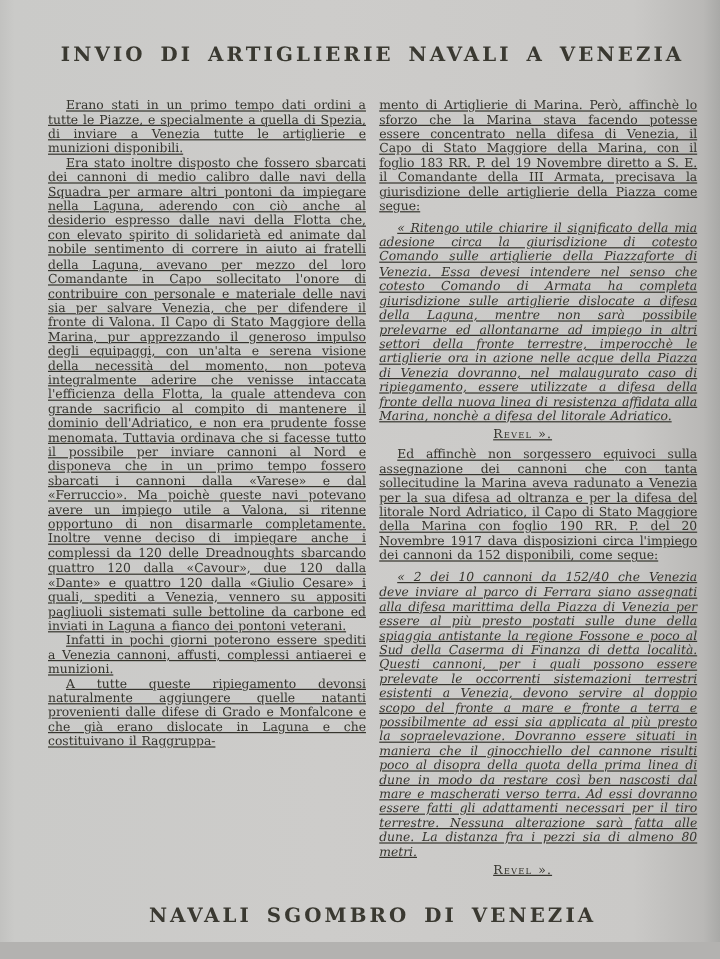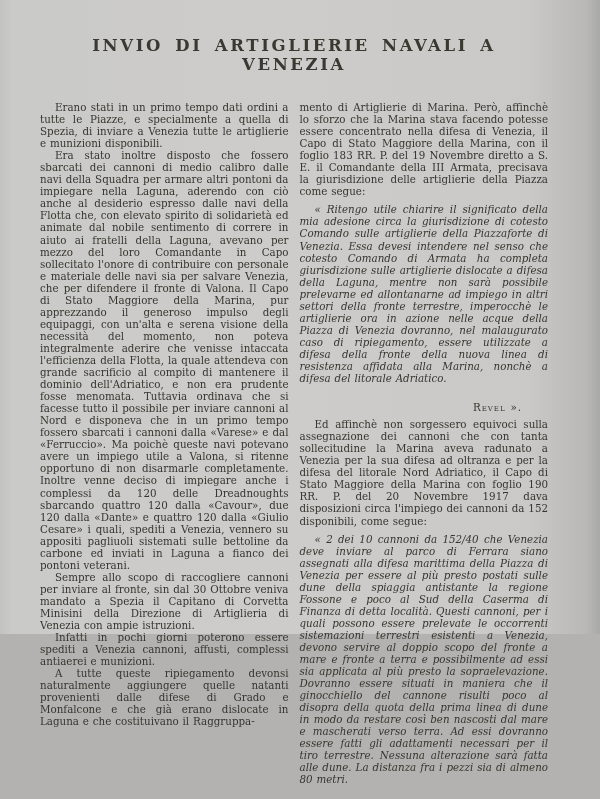--- a/index.html
+++ b/index.html
@@ -8,25 +8,25 @@
     --ink: #36352e;
   }
   * { margin: 0; padding: 0; box-sizing: border-box; }
   html, body {
     width: 600px; height: 799px;
     font-family: "DejaVu Serif", "Liberation Serif", serif;
     background: #b3b2b0;
     overflow: hidden;
   }
   .page {
-    width: 600px; height: 634px;
+    width: 600px; height: 785px;
     background: linear-gradient(90deg,
       #c2c2c0 0px, #cacac8 12px, var(--paper) 45%, #cac9c7 88%,
       var(--paper-dark) 586px, #a9a9a7 600px);
-    padding: 36px 52px 0 40px;
+    padding: 36px 19px 0 40px;
     color: var(--ink);
   }
   .section-title {
     font-size: 16.5px;
     font-weight: 700;
     letter-spacing: 2.6px;
     text-align: center;
     color: #3a3931;
     word-spacing: 4px;
   }
@@ -36,49 +36,49 @@
     margin-top: 27px;
   }
   .col { flex: 1; min-width: 0; }
   .para {
     font-size: 10.3px;
     line-height: 12.05px;
     text-align: justify;
     text-indent: 15px;
     word-spacing: 0.6px;
     color: var(--ink);
+    text-decoration: underline;
   }
   .para.cont { text-indent: 0; }
   .para.quote {
     font-style: italic;
     margin-top: 6px;
   }
   .para.signature {
     font-style: normal;
     font-variant: small-caps;
     letter-spacing: 1px;
-    text-align: right;
+    text-align: center;
     text-indent: 0;
     padding-right: 26px;
-    margin: 17px 0 5px 0;
+    margin: 3px 0 5px 0;
   }
   .section-2 { margin-top: 17px; }
 </style>
 </head>
 <body>
 
 <div class="page">
 
   <h1 class="section-title">INVIO DI ARTIGLIERIE NAVALI A VENEZIA</h1>
 
   <div class="columns">
     <div class="col">
         <p class="para normal">Erano stati in un primo tempo dati ordini a tutte le Piazze, e specialmente a quella di Spezia, di inviare a Venezia tutte le artiglierie e munizioni disponibili.</p>
         <p class="para normal">Era stato inoltre disposto che fossero sbarcati dei cannoni di medio calibro dalle navi della Squadra per armare altri pontoni da impiegare nella Laguna, aderendo con ciò anche al desiderio espresso dalle navi della Flotta che, con elevato spirito di solidarietà ed animate dal nobile sentimento di correre in aiuto ai fratelli della Laguna, avevano per mezzo del loro Comandante in Capo sollecitato l'onore di contribuire con personale e materiale delle navi sia per salvare Venezia, che per difendere il fronte di Valona. Il Capo di Stato Maggiore della Marina, pur apprezzando il generoso impulso degli equipaggi, con un'alta e serena visione della necessità del momento, non poteva integralmente aderire che venisse intaccata l'efficienza della Flotta, la quale attendeva con grande sacrificio al compito di mantenere il dominio dell'Adriatico, e non era prudente fosse menomata. Tuttavia ordinava che si facesse tutto il possibile per inviare cannoni al Nord e disponeva che in un primo tempo fossero sbarcati i cannoni dalla «Varese» e dal «Ferruccio». Ma poichè queste navi potevano avere un impiego utile a Valona, si ritenne opportuno di non disarmarle completamente. Inoltre venne deciso di impiegare anche i complessi da 120 delle Dreadnoughts sbarcando quattro 120 dalla «Cavour», due 120 dalla «Dante» e quattro 120 dalla «Giulio Cesare» i quali, spediti a Venezia, vennero su appositi pagliuoli sistemati sulle bettoline da carbone ed inviati in Laguna a fianco dei pontoni veterani.</p>
-        <p class="para normal">Sempre allo scopo di raccogliere cannoni per inviare al fronte, sin dal 30 Ottobre veniva mandato a Spezia il Capitano di Corvetta Minisini della Direzione di Artiglieria di Venezia con ampie istruzioni.</p>
         <p class="para normal">Infatti in pochi giorni poterono essere spediti a Venezia cannoni, affusti, complessi antiaerei e munizioni.</p>
         <p class="para normal">A tutte queste ripiegamento devonsi naturalmente aggiungere quelle natanti provenienti dalle difese di Grado e Monfalcone e che già erano dislocate in Laguna e che costituivano il Raggruppa-</p>
       </div>
     <div class="col">
         <p class="para cont">mento di Artiglierie di Marina. Però, affinchè lo sforzo che la Marina stava facendo potesse essere concentrato nella difesa di Venezia, il Capo di Stato Maggiore della Marina, con il foglio 183 RR. P. del 19 Novembre diretto a S. E. il Comandante della III Armata, precisava la giurisdizione delle artiglierie della Piazza come segue:</p>
         <p class="para quote">« Ritengo utile chiarire il significato della mia adesione circa la giurisdizione di cotesto Comando sulle artiglierie della Piazzaforte di Venezia. Essa devesi intendere nel senso che cotesto Comando di Armata ha completa giurisdizione sulle artiglierie dislocate a difesa della Laguna, mentre non sarà possibile prelevarne ed allontanarne ad impiego in altri settori della fronte terrestre, imperocchè le artiglierie ora in azione nelle acque della Piazza di Venezia dovranno, nel malaugurato caso di ripiegamento, essere utilizzate a difesa della fronte della nuova linea di resistenza affidata alla Marina, nonchè a difesa del litorale Adriatico.</p>
         <p class="para signature">Revel ».</p>
         <p class="para normal">Ed affinchè non sorgessero equivoci sulla assegnazione dei cannoni che con tanta sollecitudine la Marina aveva radunato a Venezia per la sua difesa ad oltranza e per la difesa del litorale Nord Adriatico, il Capo di Stato Maggiore della Marina con foglio 190 RR. P. del 20 Novembre 1917 dava disposizioni circa l'impiego dei cannoni da 152 disponibili, come segue:</p>
         <p class="para quote">« 2 dei 10 cannoni da 152/40 che Venezia deve inviare al parco di Ferrara siano assegnati alla difesa marittima della Piazza di Venezia per essere al più presto postati sulle dune della spiaggia antistante la regione Fossone e poco al Sud della Caserma di Finanza di detta località. Questi cannoni, per i quali possono essere prelevate le occorrenti sistemazioni terrestri esistenti a Venezia, devono servire al doppio scopo del fronte a mare e fronte a terra e possibilmente ad essi sia applicata al più presto la sopraelevazione. Dovranno essere situati in maniera che il ginocchiello del cannone risulti poco al disopra della quota della prima linea di dune in modo da restare così ben nascosti dal mare e mascherati verso terra. Ad essi dovranno essere fatti gli adattamenti necessari per il tiro terrestre. Nessuna alterazione sarà fatta alle dune. La distanza fra i pezzi sia di almeno 80 metri.</p>
         <p class="para signature">Revel ».</p>

